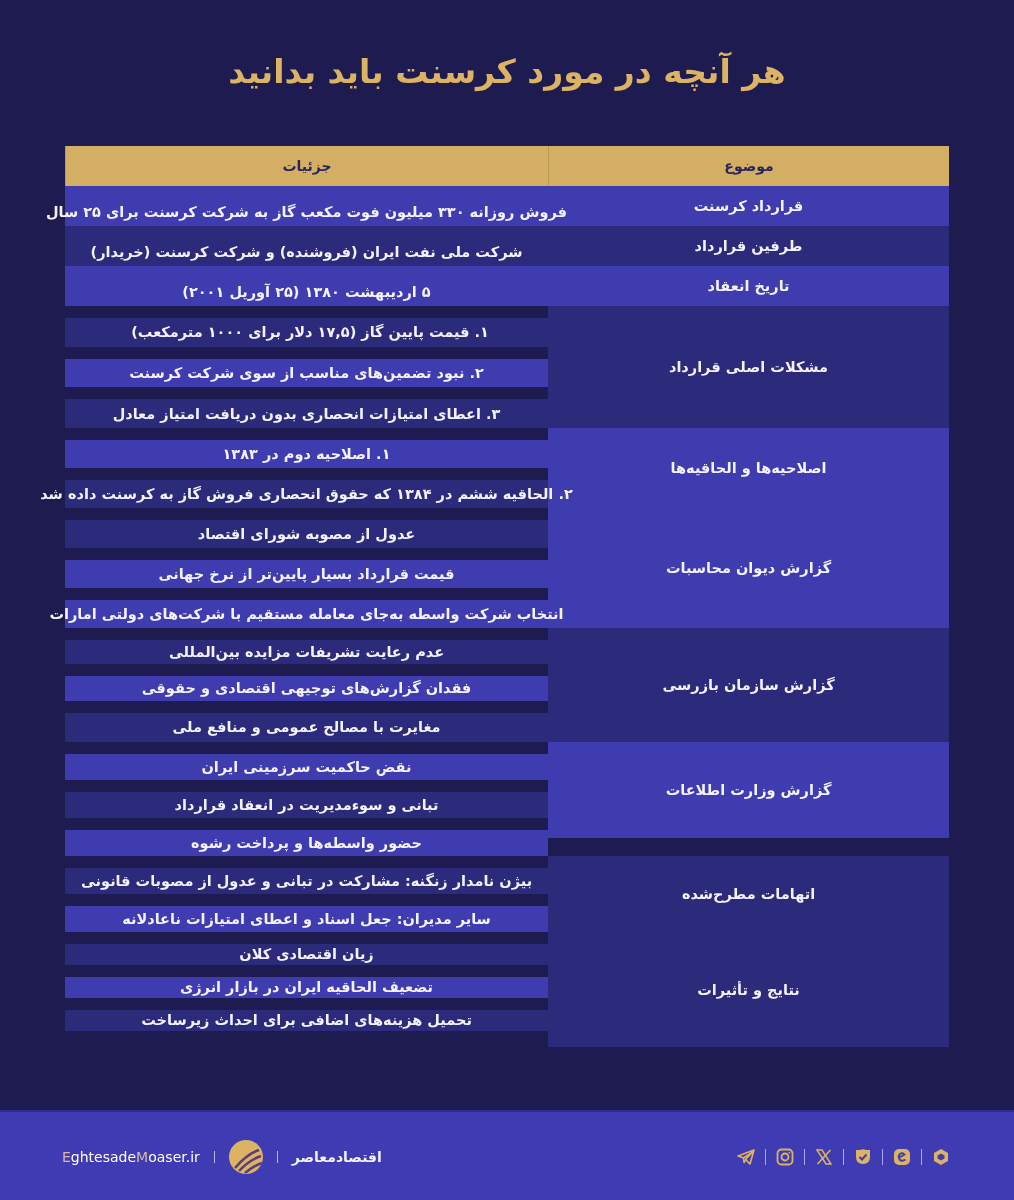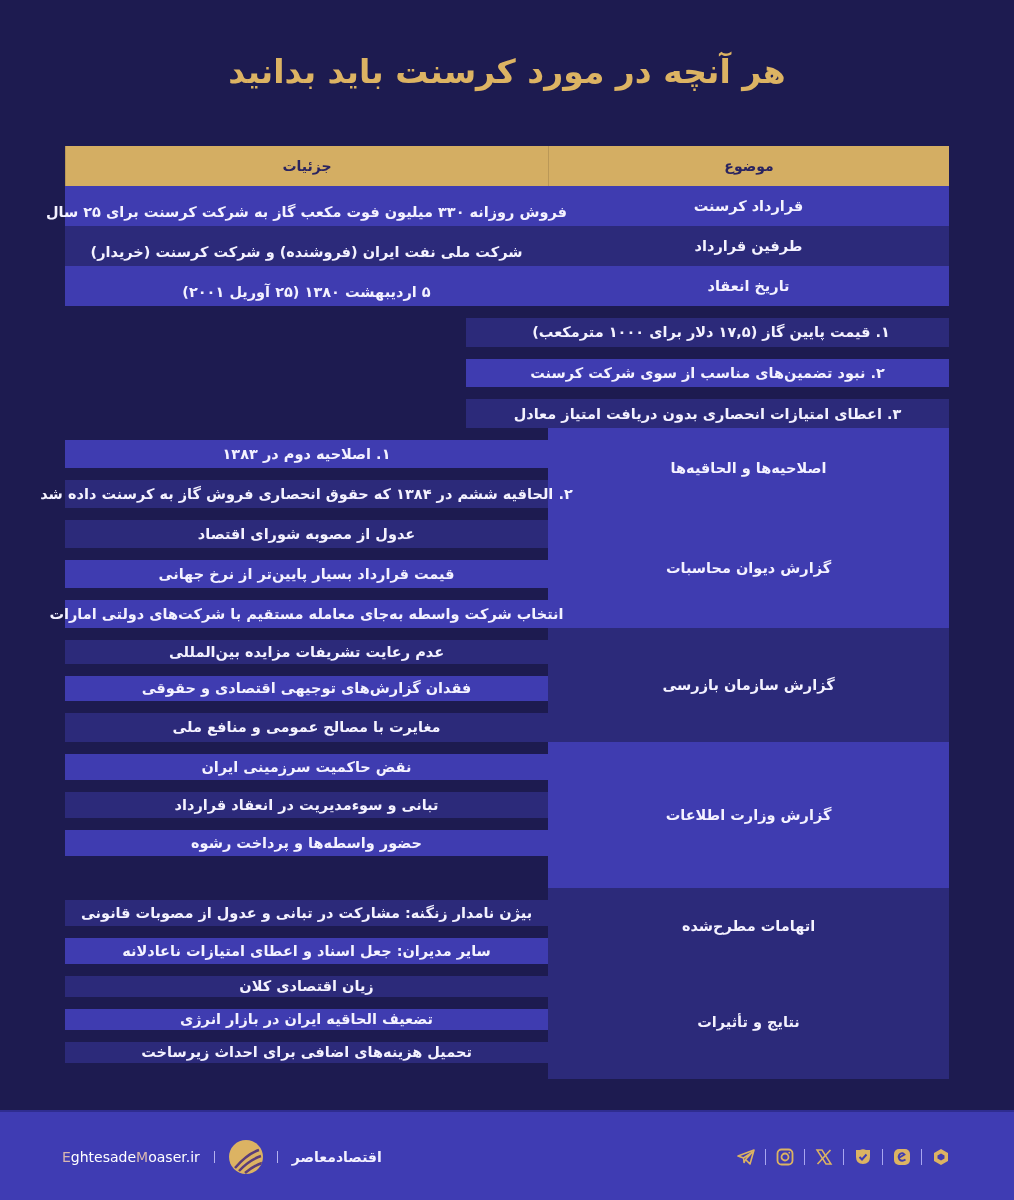--- a/index.html
+++ b/index.html
@@ -119,20 +119,21 @@
   </div>
 
   <div class="row">
     <div class="cell c-topic light" style="height:40px;">تاریخ انعقاد</div>
     <div class="cell c-detail light" style="height:40px;">
       <div class="sub" style="height:40px;">۵ اردیبهشت ۱۳۸۰ (۲۵ آوریل ۲۰۰۱)</div>
     </div>
   </div>
 
   <div class="row">
+    <div class="cell c-topic dark" style="height:122px;">مشکلات اصلی قرارداد</div>
     <div class="cell c-detail" style="height:122px;">
       <div class="sub dark" style="height:41px;padding-left:7px;">۱. قیمت پایین گاز (۱۷,۵ دلار برای ۱۰۰۰ مترمکعب)</div>
       <div class="sub light" style="height:40px;">۲. نبود تضمین‌های مناسب از سوی شرکت کرسنت</div>
       <div class="sub dark" style="height:41px;">۳. اعطای امتیازات انحصاری بدون دریافت امتیاز معادل</div>
     </div>
   </div>
 
   <div class="row">
     <div class="cell c-topic light" style="height:80px;">اصلاحیه‌ها و الحاقیه‌ها</div>
     <div class="cell c-detail" style="height:80px;">
@@ -153,21 +154,21 @@
   <div class="row">
     <div class="cell c-topic dark" style="height:114px;">گزارش سازمان بازرسی</div>
     <div class="cell c-detail" style="height:114px;">
       <div class="sub dark" style="height:38px;">عدم رعایت تشریفات مزایده بین‌المللی</div>
       <div class="sub light" style="height:38px;">فقدان گزارش‌های توجیهی اقتصادی و حقوقی</div>
       <div class="sub dark" style="height:46px;">مغایرت با مصالح عمومی و منافع ملی</div>
     </div>
   </div>
 
   <div class="row">
-    <div class="cell c-topic light" style="height:146px;">گزارش وزارت اطلاعات</div>
+    <div class="cell c-topic light" style="height:96px;">گزارش وزارت اطلاعات</div>
     <div class="cell c-detail" style="height:114px;">
       <div class="sub light" style="height:38px;">نقض حاکمیت سرزمینی ایران</div>
       <div class="sub dark" style="height:38px;">تبانی و سوءمدیریت در انعقاد قرارداد</div>
       <div class="sub light" style="height:38px;">حضور واسطه‌ها و پرداخت رشوه</div>
     </div>
   </div>
 
   <div class="row">
     <div class="cell c-topic dark" style="height:76px;">اتهامات مطرح‌شده</div>
     <div class="cell c-detail" style="height:76px;">

